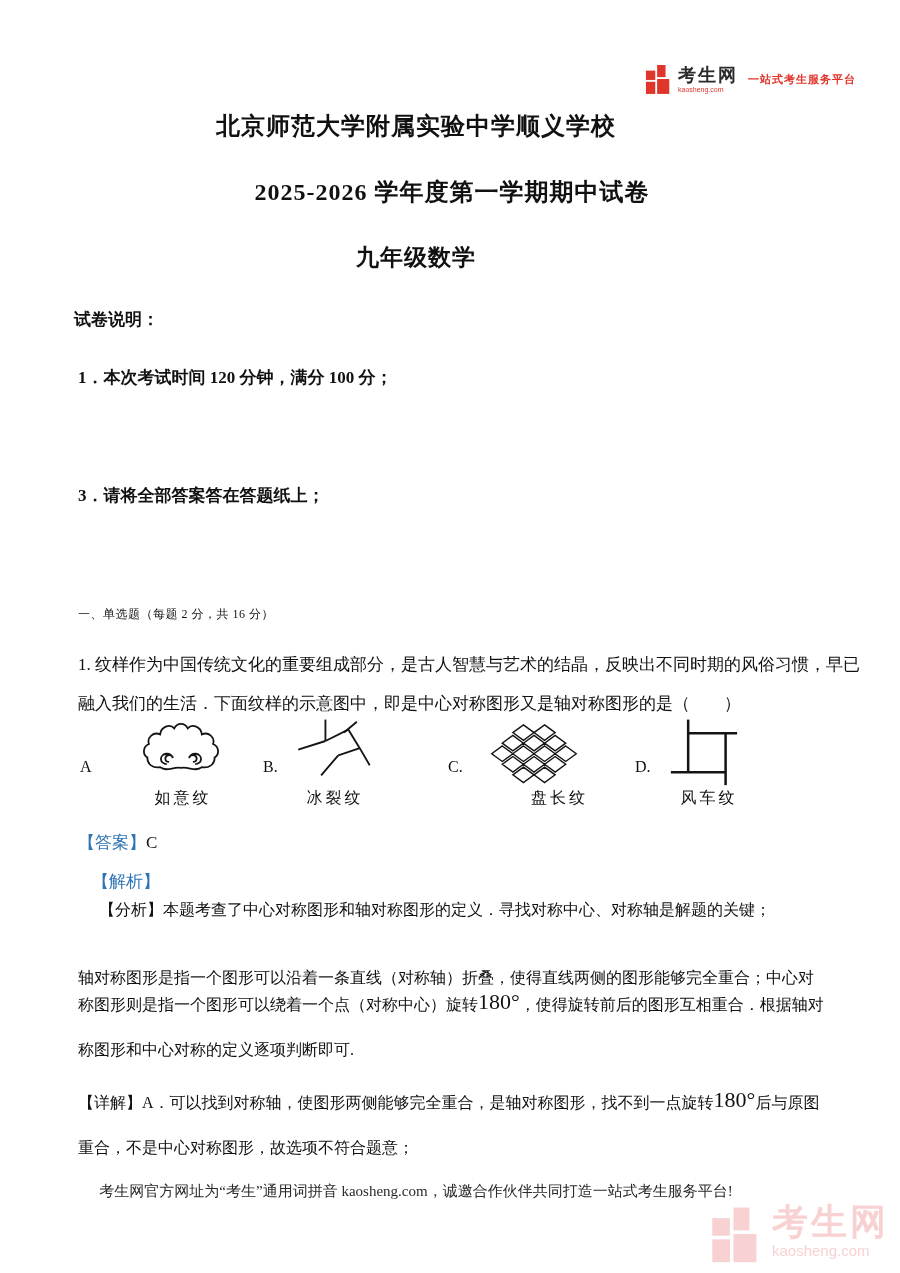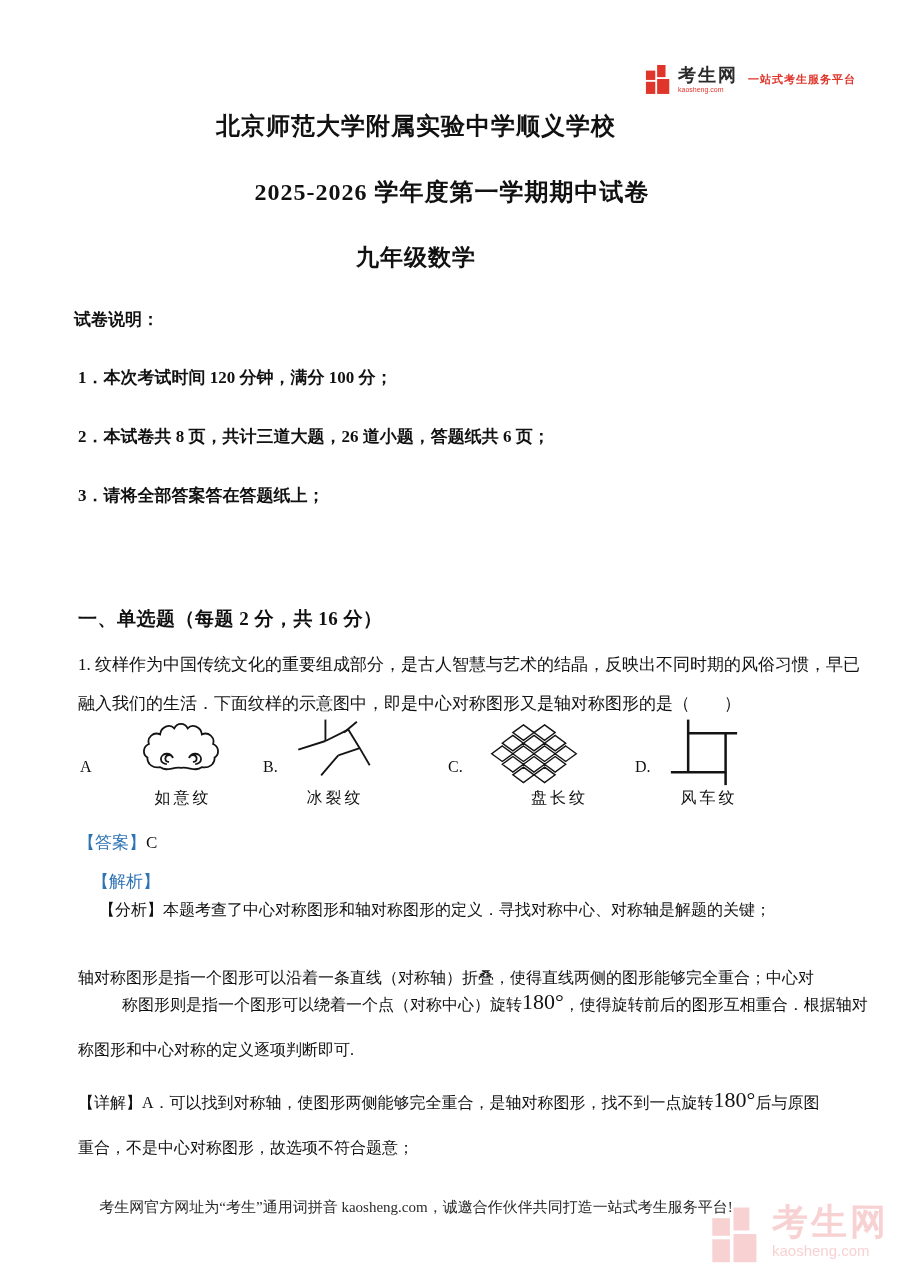--- a/index.html
+++ b/index.html
@@ -11,38 +11,38 @@
     background:#ffffff;
     overflow:hidden;
     font-family:"Liberation Serif","DejaVu Serif",serif;
     color:#111;
   }
   .abs{position:absolute;white-space:nowrap;}
   .center{left:0;width:832px;text-align:center;}
   .t-title{font-size:24px;font-weight:bold;letter-spacing:1px;}
   .t-sub{font-size:23px;font-weight:bold;letter-spacing:1px;}
   .t-instr{font-size:17px;font-weight:bold;}
-  .t-section{font-size:19px;font-weight:bold;letter-spacing:0.5px;}
+  .t-section{font-size:12px;font-weight:normal;letter-spacing:0.5px;}
   .t-body{font-size:17px;}
   .t-body16{font-size:16px;}
   .blue{color:var(--answer-blue,#2e74b5);}
   .math{font-size:22px;position:relative;top:-1px;font-family:"Liberation Serif",serif;}
   
   .logo-wrap{position:absolute;left:645px;top:58px;height:42px;display:flex;align-items:center;}
   .logo-text{margin-left:5px;line-height:1;}
   .logo-name{font-size:18px;font-weight:bold;color:#2b2b2b;letter-spacing:2px;font-family:"Liberation Sans",sans-serif;}
   .logo-domain{font-size:7px;color:var(--brand-red,#e0352b);margin-top:2px;font-family:"Liberation Sans",sans-serif;}
   .logo-tagline{margin-left:10px;font-size:11px;font-weight:bold;color:var(--brand-red,#e0352b);letter-spacing:1px;}
   
   .opt-label{font-size:16px;}
   .opt-caption{position:absolute;width:110px;text-align:center;font-size:16px;letter-spacing:3px;white-space:nowrap;}
   .pattern{position:absolute;}
   .pattern path,.pattern line{stroke:#141414;fill:none;}
   
-  .footer{font-size:15px;color:#2a2a2a;margin-top:16px;}
+  .footer{font-size:15px;color:#2a2a2a;}
   
   .watermark{position:absolute;left:710px;top:1204px;display:flex;align-items:flex-start;}
   .wm-text{margin-left:8px;line-height:1;}
   .wm-name{font-size:36px;font-weight:bold;color:var(--watermark-pink,#f8d2d2);letter-spacing:3px;font-family:"Liberation Sans",sans-serif;}
   .wm-domain{font-size:15px;color:var(--watermark-pink,#f8d2d2);margin-top:3px;font-family:"Liberation Sans",sans-serif;}
 </style>
 </head>
 <body>
 
 <div class="page">
@@ -60,21 +60,20 @@
     </div>
     <div class="logo-tagline">一站式考生服务平台</div>
   </div>
 
   <div class="abs center t-title" style="top:110px;">北京师范大学附属实验中学顺义学校</div>
   <div class="abs center t-title" style="top:176px;padding-left:36px;">2025-2026 学年度第一学期期中试卷</div>
   <div class="abs center t-sub" style="top:242px;">九年级数学</div>
 
   <div class="abs t-instr" style="left:74px;top:308px;">试卷说明：</div>
   <div class="abs t-instr" style="left:78px;top:366px;">1．本次考试时间 120 分钟，满分 100 分；</div>
-  <div class="abs t-instr" style="left:78px;top:425px;">2．本试卷共 8 页，共计三道大题，26 道小题，答题纸共 6 页；</div>
   <div class="abs t-instr" style="left:78px;top:484px;">3．请将全部答案答在答题纸上；</div>
 
   <div class="abs t-section" style="left:78px;top:606px;">一、单选题（每题 2 分，共 16 分）</div>
 
   <div class="abs t-body" style="left:78px;top:653px;">1. 纹样作为中国传统文化的重要组成部分，是古人智慧与艺术的结晶，反映出不同时期的风俗习惯，早已</div>
   <div class="abs t-body" style="left:78px;top:692px;">融入我们的生活．下面纹样的示意图中，即是中心对称图形又是轴对称图形的是（　　）</div>
 
   <div class="abs opt-label" style="left:80px;top:758px;">A</div>
   <svg class="pattern" style="left:140px;top:716px;" width="82" height="68" viewBox="0 0 110 80">
     <path stroke-width="2.4" d="M27,63 C18,65 9,59 10,50 C3,46 4,35 12,32 C9,23 18,15 27,19 C28,9 40,4 46,11 C50,3 60,3 64,11 C70,4 82,9 83,19 C92,15 101,23 98,32 C106,35 107,46 100,50 C101,59 92,65 83,63 C74,70 66,62 55,64 C44,62 36,70 27,63 Z"></path>
@@ -115,21 +114,21 @@
   </svg>
   <div class="opt-caption" style="left:654px;top:788px;">风车纹</div>
 
   <div class="abs t-body" style="left:78px;top:831px;">
     <span class="blue">【答案】</span><span>C</span>
   </div>
   <div class="abs t-body blue" style="left:92px;top:870px;">【解析】</div>
 
   <div class="abs t-body16" style="left:78px;top:900px;margin-left:21px;">【分析】本题考查了中心对称图形和轴对称图形的定义．寻找对称中心、对称轴是解题的关键；</div>
   <div class="abs t-body16" style="left:78px;top:968px;">轴对称图形是指一个图形可以沿着一条直线（对称轴）折叠，使得直线两侧的图形能够完全重合；中心对</div>
-  <div class="abs t-body16" style="left:78px;top:990px;margin-left:44px;">
+  <div class="abs t-body16" style="left:78px;top:990px;">
     <span>称图形则是指一个图形可以绕着一个点（对称中心）旋转</span><span class="math">180°</span><span>，使得旋转前后的图形互相重合．根据轴对</span>
   </div>
   <div class="abs t-body16" style="left:78px;top:1040px;">称图形和中心对称的定义逐项判断即可.</div>
 
   <div class="abs t-body16" style="left:78px;top:1088px;">
     <span>【详解】A．可以找到对称轴，使图形两侧能够完全重合，是轴对称图形，找不到一点旋转</span><span class="math">180°</span><span>后与原图</span>
   </div>
   <div class="abs t-body16" style="left:78px;top:1138px;">重合，不是中心对称图形，故选项不符合题意；</div>
 
   <div class="abs center footer" style="top:1182px;">考生网官方网址为“考生”通用词拼音 kaosheng.com，诚邀合作伙伴共同打造一站式考生服务平台!</div>

